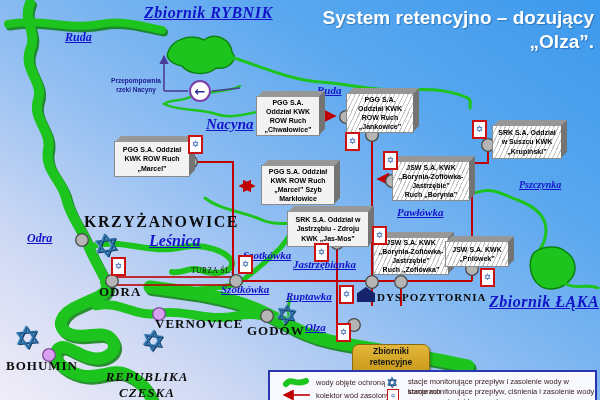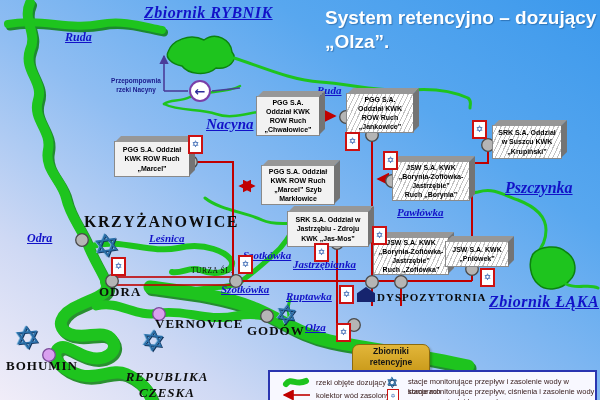--- a/index.html
+++ b/index.html
@@ -4,36 +4,35 @@
 <style>
   html,body{margin:0;padding:0;}
   .stage{
     position:relative;width:600px;height:400px;overflow:hidden;
     background:linear-gradient(215deg,#3c99ec 0%,#58a7ef 28%,#8fbdf2 55%,#cfd9f4 80%,#f1edf8 100%);
     font-family:"Liberation Sans",sans-serif;
   }
   .stage *{box-sizing:border-box;}
   svg.maplayer{position:absolute;left:0;top:0;}
   .title{
-    position:absolute;left:318px;top:6px;width:276px;text-align:left;
+    position:absolute;left:318px;top:6px;width:276px;text-align:right;
     color:#ffffff;font:bold 19px/1.25 "Liberation Sans",sans-serif;white-space:pre-line;
     text-shadow:1px 1px 1px rgba(0,40,90,.35);
-    margin-left:7px;
   }
   .rlabel{
     position:absolute;color:#1212c8;font:italic bold 11px "Liberation Serif",serif;
     text-decoration:underline;white-space:nowrap;
   }
   .rlabel.lg{font-size:16px;letter-spacing:.5px;}
   .clabel{
     position:absolute;color:#0d0d0d;font:bold 13px "Liberation Serif",serif;
     letter-spacing:1px;white-space:nowrap;
   }
   .clabel.sm{font:normal 7.5px "Liberation Serif",serif;letter-spacing:.5px;}
-  .clabel.country{font-style:italic;text-align:center;white-space:pre-line;letter-spacing:1px;margin-left:20px;}
+  .clabel.country{font-style:italic;text-align:center;white-space:pre-line;letter-spacing:1px;}
   .minebox{
     position:absolute;background:#f2f2f2;border:1px solid #8a8a8a;color:#000;
     font:bold 7px/1.3 "Liberation Sans",sans-serif;text-align:center;white-space:pre-line;
     display:flex;align-items:center;justify-content:center;padding:2px 1px;z-index:5;
   }
   .minebox::before{
     content:"";position:absolute;left:3px;top:-6px;width:100%;height:6px;
     background:#979797;transform:skewX(-45deg);
   }
   .minebox::after{
@@ -177,28 +176,28 @@
   <div class="title">System retencyjno – dozujący
 „Olza”.</div>
 
   <div class="rlabel lg" style="left:144px;top:4px;">Zbiornik RYBNIK</div>
   <div class="rlabel lg" style="left:489px;top:293px;">Zbiornik ŁĄKA</div>
 
   <div class="rlabel" style="left:65px;top:30px;font-size:12px;">Ruda</div>
   <div class="rlabel" style="left:317px;top:84px;">Ruda</div>
   <div class="rlabel" style="left:206px;top:116px;font-size:15px;">Nacyna</div>
   <div class="rlabel" style="left:27px;top:231px;font-size:12px;">Odra</div>
-  <div class="rlabel" style="left:149px;top:232px;font-size:11px;">Leśnica</div>
+  <div class="rlabel" style="left:149px;top:232px;font-size:16px;">Leśnica</div>
   <div class="rlabel" style="left:243px;top:249px;">Szotkówka</div>
   <div class="rlabel" style="left:221px;top:283px;">Szotkówka</div>
   <div class="rlabel" style="left:293px;top:258px;">Jastrzębianka</div>
   <div class="rlabel" style="left:286px;top:290px;">Ruptawka</div>
   <div class="rlabel" style="left:305px;top:321px;font-family:Liberation Serif, serif;">Olza</div>
   <div class="rlabel" style="left:397px;top:206px;">Pawłówka</div>
-  <div class="rlabel" style="left:505px;top:179px;font-size:16px;text-align:right;">Pszczynka</div>
+  <div class="rlabel" style="left:519px;top:179px;font-size:10px;text-align:right;">Pszczynka</div>
 
   <div class="clabel" style="left:84px;top:213px;font-size:16px;letter-spacing:1.5px;">KRZYŻANOWICE</div>
   <div class="clabel" style="left:99px;top:284px;">ODRA</div>
   <div class="clabel" style="left:155px;top:316px;">VERNOVICE</div>
   <div class="clabel" style="left:247px;top:323px;">GODÓW</div>
   <div class="clabel" style="left:6px;top:358px;">BOHUMIN</div>
   <div class="clabel country" style="left:103px;top:369px;width:88px;">REPUBLIKA
 CZESKA</div>
   <div class="clabel sm" style="left:191px;top:266px;">TURZA ŚL.</div>
 
@@ -282,21 +281,21 @@
       <span>✡</span>
     </div>
   <div class="icon-b" style="left:314px;top:243px;">
       <span>✡</span>
     </div>
 
   <div class="legendbox">
     <svg width="30" height="14" style="position:absolute;left:12px;top:3px;">
       <path d="M4,9 C9,2 14,11 24,6" fill="none" stroke="#1ec41e" stroke-width="6" stroke-linecap="round"></path>
     </svg>
-    <div class="legend-text" style="left:46px;top:6px;">rzeki  objęte dozujący</div>
+    <div class="legend-text" style="left:46px;top:6px;">wody  objęte ochroną</div>
     <svg width="34" height="10" style="position:absolute;left:8px;top:18px;">
       <defs>
         <marker id="arrL" viewBox="0 0 8 8" refX="7" refY="4" markerWidth="7" markerHeight="7" orient="auto">
           <path d="M0,0 L8,4 L0,8 z" fill="#c00000"></path>
         </marker>
       </defs>
       <path d="M32,5 L6,5" stroke="#c00000" stroke-width="1.6" marker-end="url(#arrL)"></path>
     </svg>
     <div class="legend-text" style="left:46px;top:19px;">kolektor wód zasolonych</div>
 

